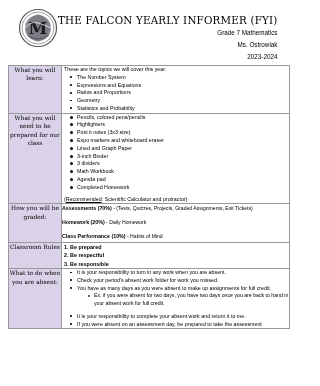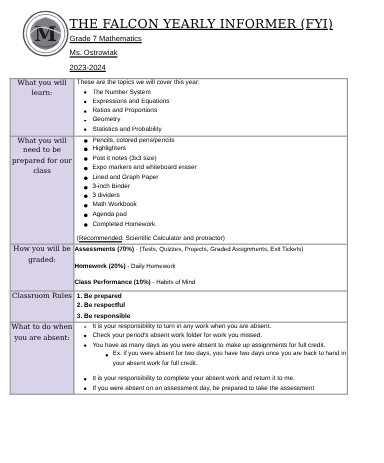--- a/index.html
+++ b/index.html
@@ -32,24 +32,23 @@
     width: 40px;
     height: 40px;
     flex: 0 0 40px;
     margin-left: 10px;
     margin-top: 2px;
     position: relative;
   }
   .logo svg { display: block; }
   .header-text {
     flex: 1 1 auto;
-    text-align: left;
+    text-align: right;
     padding-right: 18px;
     padding-top: 9px;
-    text-decoration: underline;
   }
   .doc-title {
     font-family: "DejaVu Serif", serif;
     font-size: 10.3px;
     letter-spacing: 0.2px;
     white-space: nowrap;
     line-height: 1.1;
   }
   .subtitle {
     font-size: 6.3px;

